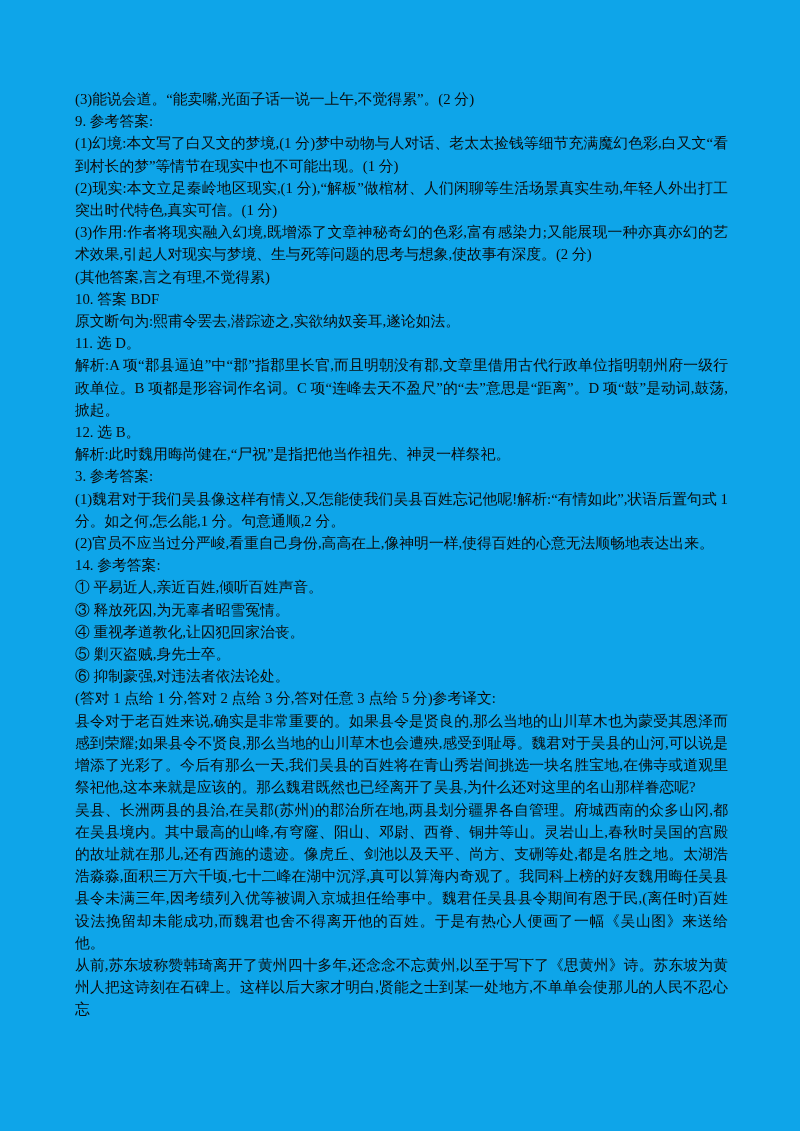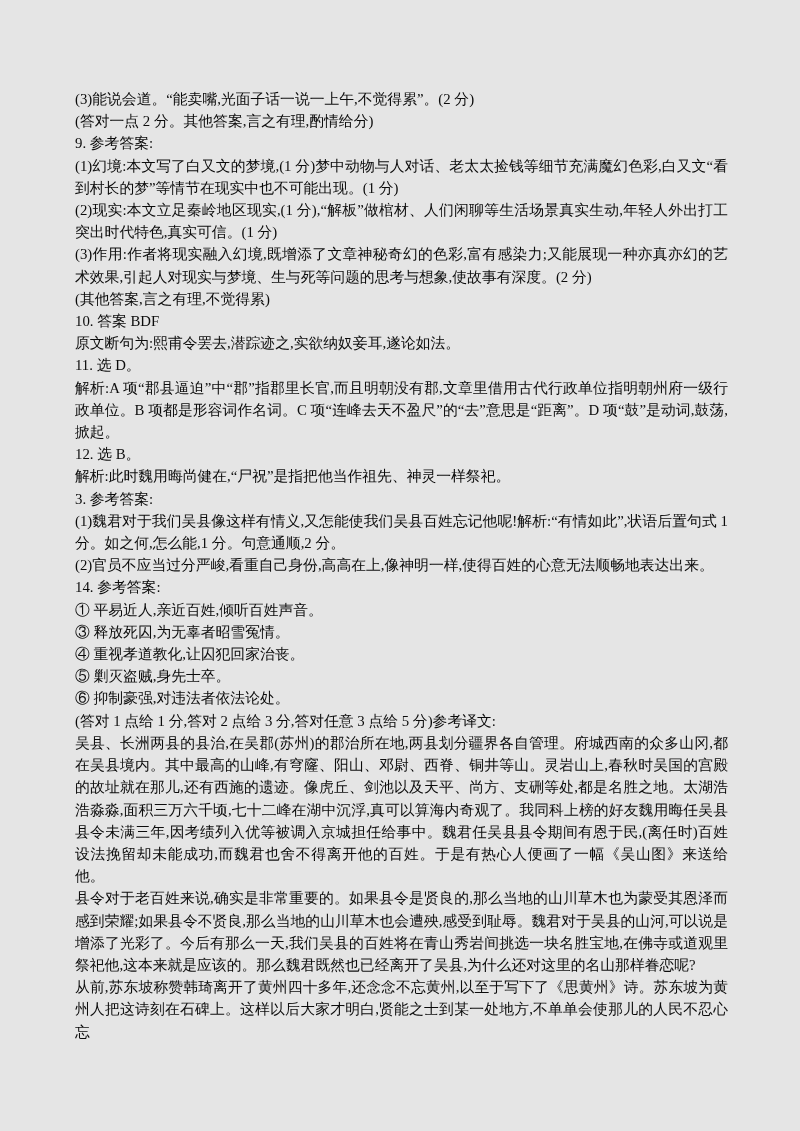--- a/index.html
+++ b/index.html
@@ -5,41 +5,40 @@
   html, body {
     margin: 0;
     padding: 0;
     background: #ffffff;
   }
   .page {
     position: relative;
     width: 800px;
     min-height: 1131px;
     box-sizing: border-box;
-    background: #e5e5e5;
+    background: #0ea5e9;
     padding: 88px 72px 40px 75px;
     font-family: "Liberation Serif", "DejaVu Serif", serif;
     font-size: 14.8px;
     line-height: 22.2px;
     color: #0b0b0b;
   }
   .page p {
     margin: 0;
     padding: 0;
     text-align: justify;
     text-justify: inter-ideograph;
     word-break: break-all;
   }
 </style>
 </head>
 <body>
 
 <div class="page">
   <p>(3)能说会道。“能卖嘴,光面子话一说一上午,不觉得累”。(2 分)</p>
-  <p>(答对一点 2 分。其他答案,言之有理,酌情给分)</p>
   <p>9. 参考答案:</p>
   <p>(1)幻境:本文写了白又文的梦境,(1 分)梦中动物与人对话、老太太捡钱等细节充满魔幻色彩,白又文“看到村长的梦”等情节在现实中也不可能出现。(1 分)</p>
   <p>(2)现实:本文立足秦岭地区现实,(1 分),“解板”做棺材、人们闲聊等生活场景真实生动,年轻人外出打工突出时代特色,真实可信。(1 分)</p>
   <p>(3)作用:作者将现实融入幻境,既增添了文章神秘奇幻的色彩,富有感染力;又能展现一种亦真亦幻的艺术效果,引起人对现实与梦境、生与死等问题的思考与想象,使故事有深度。(2 分)</p>
   <p>(其他答案,言之有理,不觉得累)</p>
   <p>10. 答案 BDF</p>
   <p>原文断句为:熙甫令罢去,潜踪迹之,实欲纳奴妾耳,遂论如法。</p>
   <p>11. 选 D。</p>
   <p>解析:A 项“郡县逼迫”中“郡”指郡里长官,而且明朝没有郡,文章里借用古代行政单位指明朝州府一级行政单位。B 项都是形容词作名词。C 项“连峰去天不盈尺”的“去”意思是“距离”。D 项“鼓”是动词,鼓荡,掀起。</p>
   <p>12. 选 B。</p>
@@ -47,16 +46,16 @@
   <p>3. 参考答案:</p>
   <p>(1)魏君对于我们吴县像这样有情义,又怎能使我们吴县百姓忘记他呢!解析:“有情如此”,状语后置句式 1 分。如之何,怎么能,1 分。句意通顺,2 分。</p>
   <p>(2)官员不应当过分严峻,看重自己身份,高高在上,像神明一样,使得百姓的心意无法顺畅地表达出来。</p>
   <p>14. 参考答案:</p>
   <p>① 平易近人,亲近百姓,倾听百姓声音。</p>
   <p>③ 释放死囚,为无辜者昭雪冤情。</p>
   <p>④ 重视孝道教化,让囚犯回家治丧。</p>
   <p>⑤ 剿灭盗贼,身先士卒。</p>
   <p>⑥ 抑制豪强,对违法者依法论处。</p>
   <p>(答对 1 点给 1 分,答对 2 点给 3 分,答对任意 3 点给 5 分)参考译文:</p>
+  <p>县令对于老百姓来说,确实是非常重要的。如果县令是贤良的,那么当地的山川草木也为蒙受其恩泽而感到荣耀;如果县令不贤良,那么当地的山川草木也会遭殃,感受到耻辱。魏君对于吴县的山河,可以说是增添了光彩了。今后有那么一天,我们吴县的百姓将在青山秀岩间挑选一块名胜宝地,在佛寺或道观里祭祀他,这本来就是应该的。那么魏君既然也已经离开了吴县,为什么还对这里的名山那样眷恋呢?</p>
   <p>吴县、长洲两县的县治,在吴郡(苏州)的郡治所在地,两县划分疆界各自管理。府城西南的众多山冈,都在吴县境内。其中最高的山峰,有穹窿、阳山、邓尉、西脊、铜井等山。灵岩山上,春秋时吴国的宫殿的故址就在那儿,还有西施的遗迹。像虎丘、剑池以及天平、尚方、支硎等处,都是名胜之地。太湖浩浩淼淼,面积三万六千顷,七十二峰在湖中沉浮,真可以算海内奇观了。我同科上榜的好友魏用晦任吴县县令未满三年,因考绩列入优等被调入京城担任给事中。魏君任吴县县令期间有恩于民,(离任时)百姓设法挽留却未能成功,而魏君也舍不得离开他的百姓。于是有热心人便画了一幅《吴山图》来送给他。</p>
-  <p>县令对于老百姓来说,确实是非常重要的。如果县令是贤良的,那么当地的山川草木也为蒙受其恩泽而感到荣耀;如果县令不贤良,那么当地的山川草木也会遭殃,感受到耻辱。魏君对于吴县的山河,可以说是增添了光彩了。今后有那么一天,我们吴县的百姓将在青山秀岩间挑选一块名胜宝地,在佛寺或道观里祭祀他,这本来就是应该的。那么魏君既然也已经离开了吴县,为什么还对这里的名山那样眷恋呢?</p>
   <p>从前,苏东坡称赞韩琦离开了黄州四十多年,还念念不忘黄州,以至于写下了《思黄州》诗。苏东坡为黄州人把这诗刻在石碑上。这样以后大家才明白,贤能之士到某一处地方,不单单会使那儿的人民不忍心忘</p>
 </div>
 
 </body></html>

